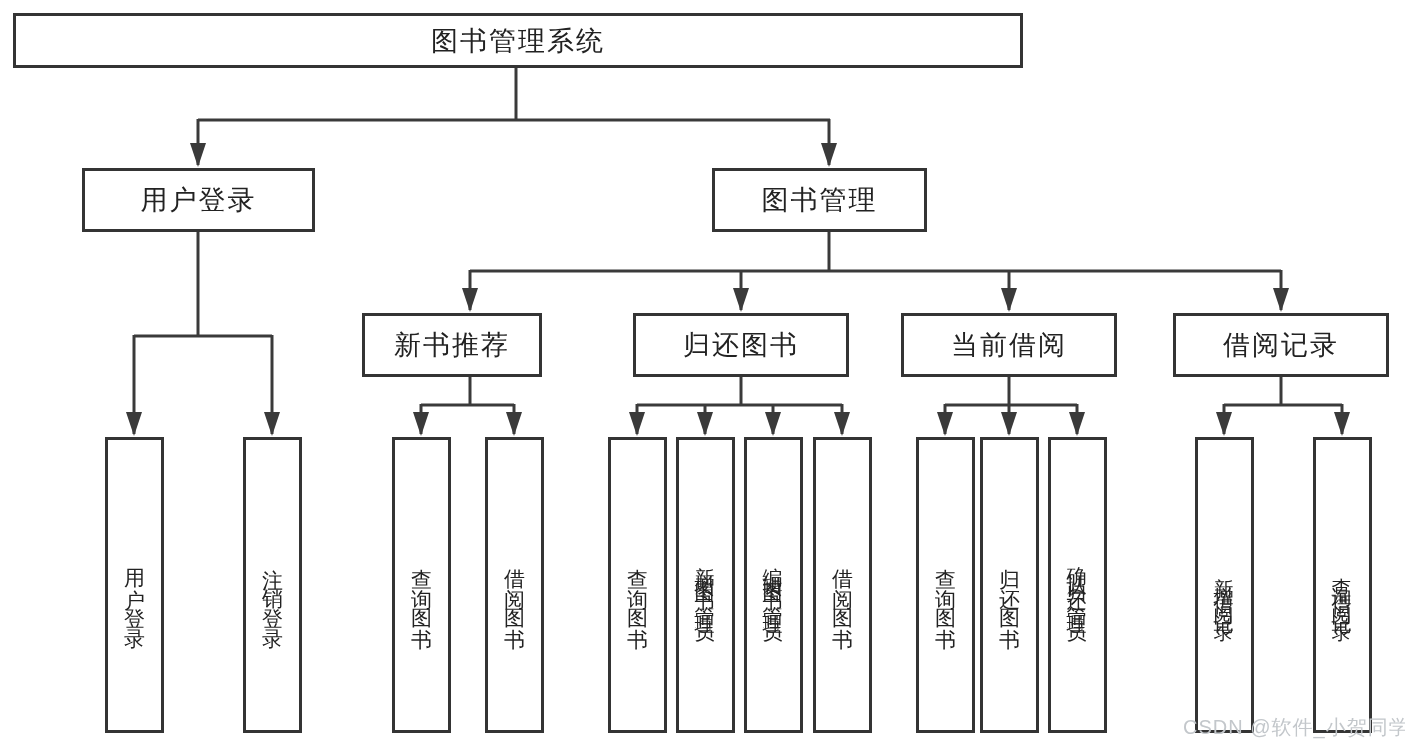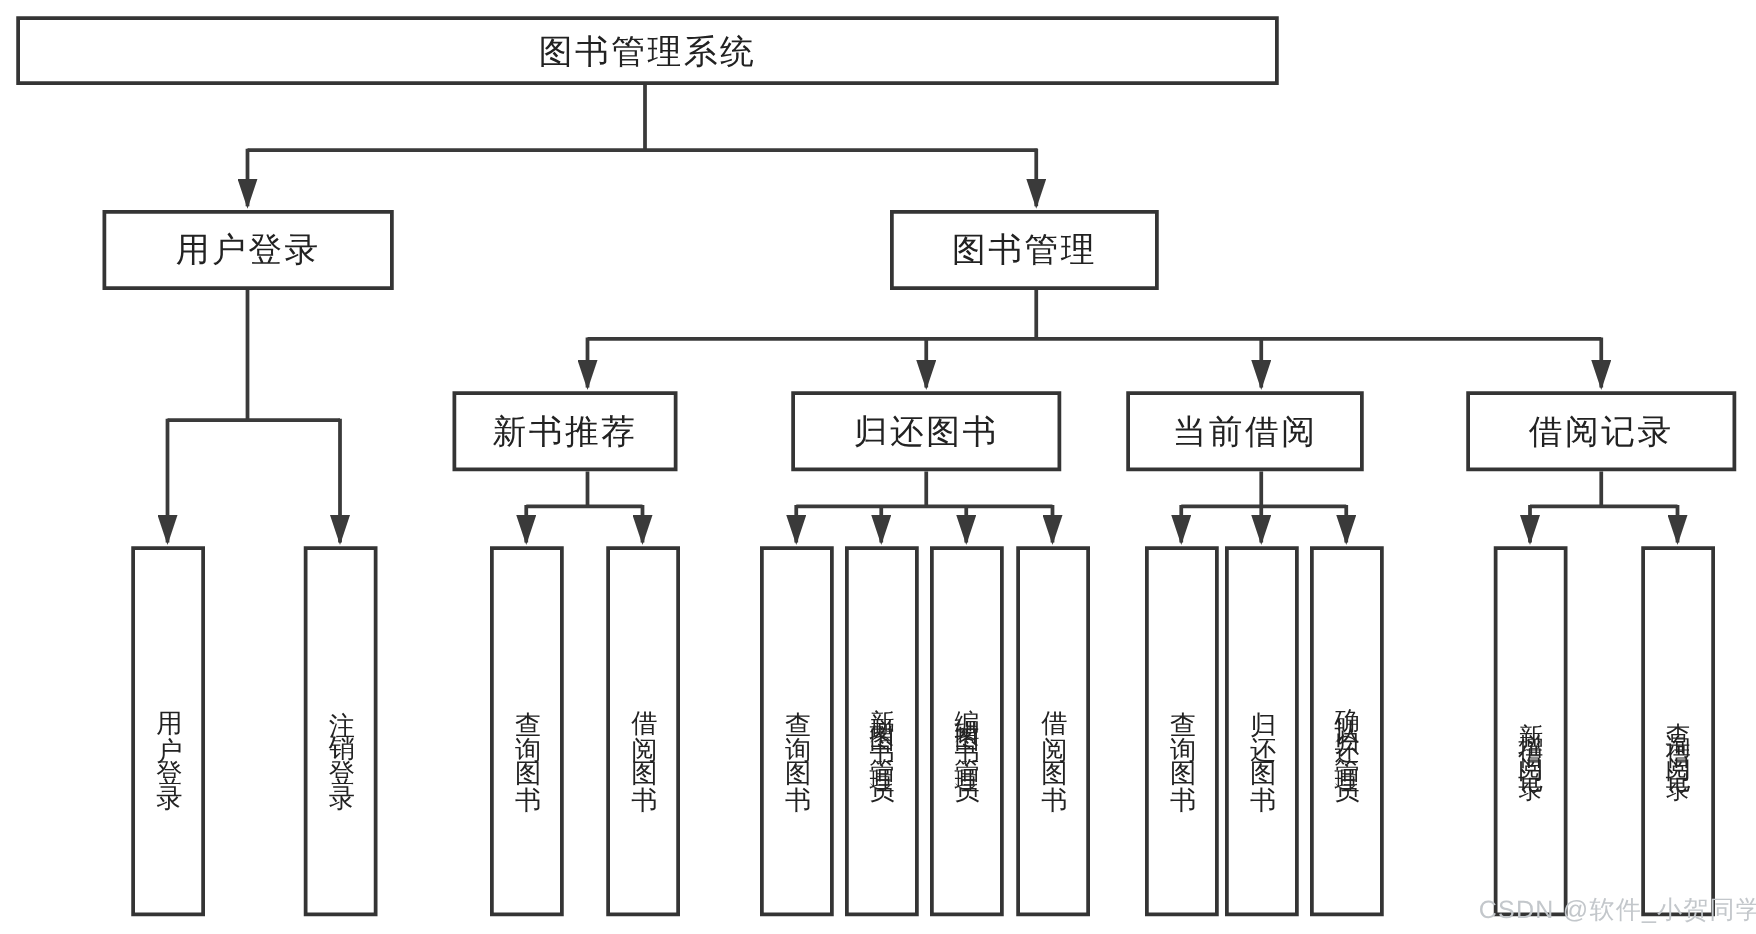--- a/index.html
+++ b/index.html
@@ -104,21 +104,21 @@
     </g>
   </svg>
 
   <div class="box" style="left:13px;top:13px;width:1010px;height:55px;">图书管理系统</div>
 
   <div class="box" style="left:82px;top:168px;width:233px;height:64px;">用户登录</div>
   <div class="box" style="left:712px;top:168px;width:215px;height:64px;">图书管理</div>
 
   <div class="box" style="left:362px;top:313px;width:180px;height:64px;">新书推荐</div>
   <div class="box" style="left:633px;top:313px;width:216px;height:64px;">归还图书</div>
-  <div class="box" style="left:901px;top:313px;width:190px;height:64px;">当前借阅</div>
+  <div class="box" style="left:901px;top:313px;width:216px;height:64px;">当前借阅</div>
   <div class="box" style="left:1173px;top:313px;width:216px;height:64px;">借阅记录</div>
 
   <div class="box v" style="left:105px;top:437px;width:59px;height:296px;">用户登录</div>
   <div class="box v" style="left:243px;top:437px;width:59px;height:296px;">注销登录</div>
 
   <div class="box v" style="left:392px;top:437px;width:59px;height:296px;">查询图书</div>
   <div class="box v" style="left:485px;top:437px;width:59px;height:296px;">借阅图书</div>
 
   <div class="box v" style="left:608px;top:437px;width:59px;height:296px;">查询图书</div>
   <div class="box v tight" style="left:676px;top:437px;width:59px;height:296px;">新增图书（管理员）</div>

